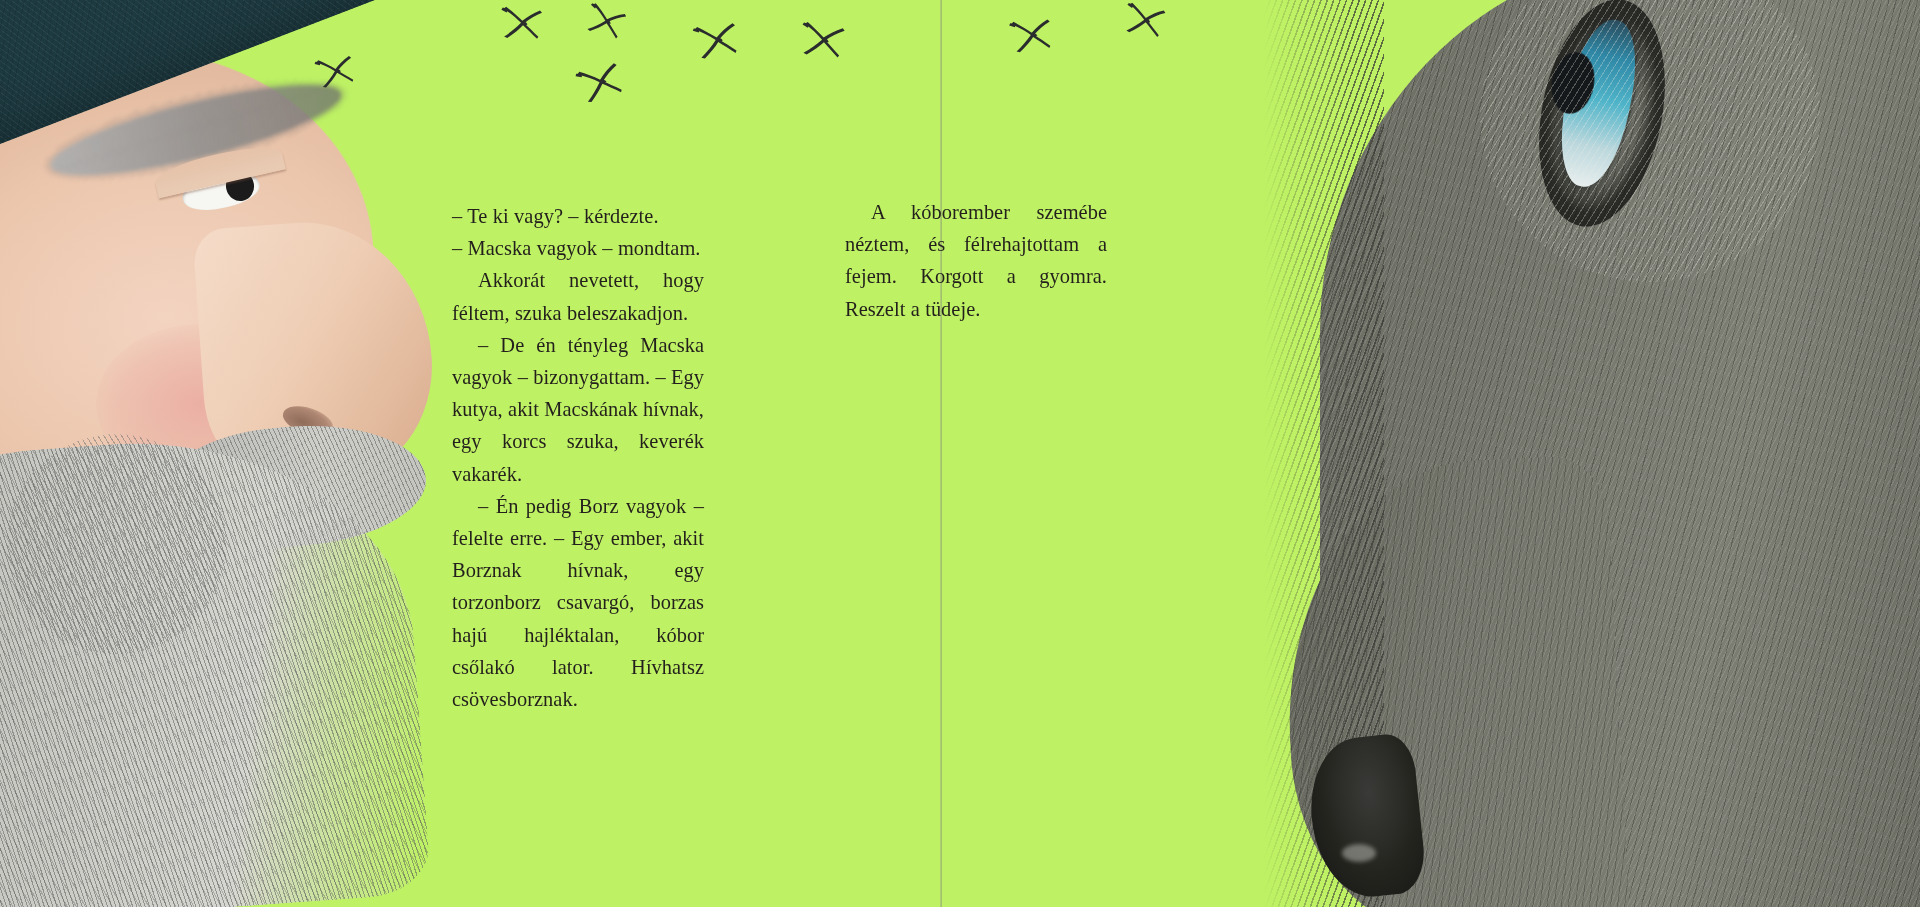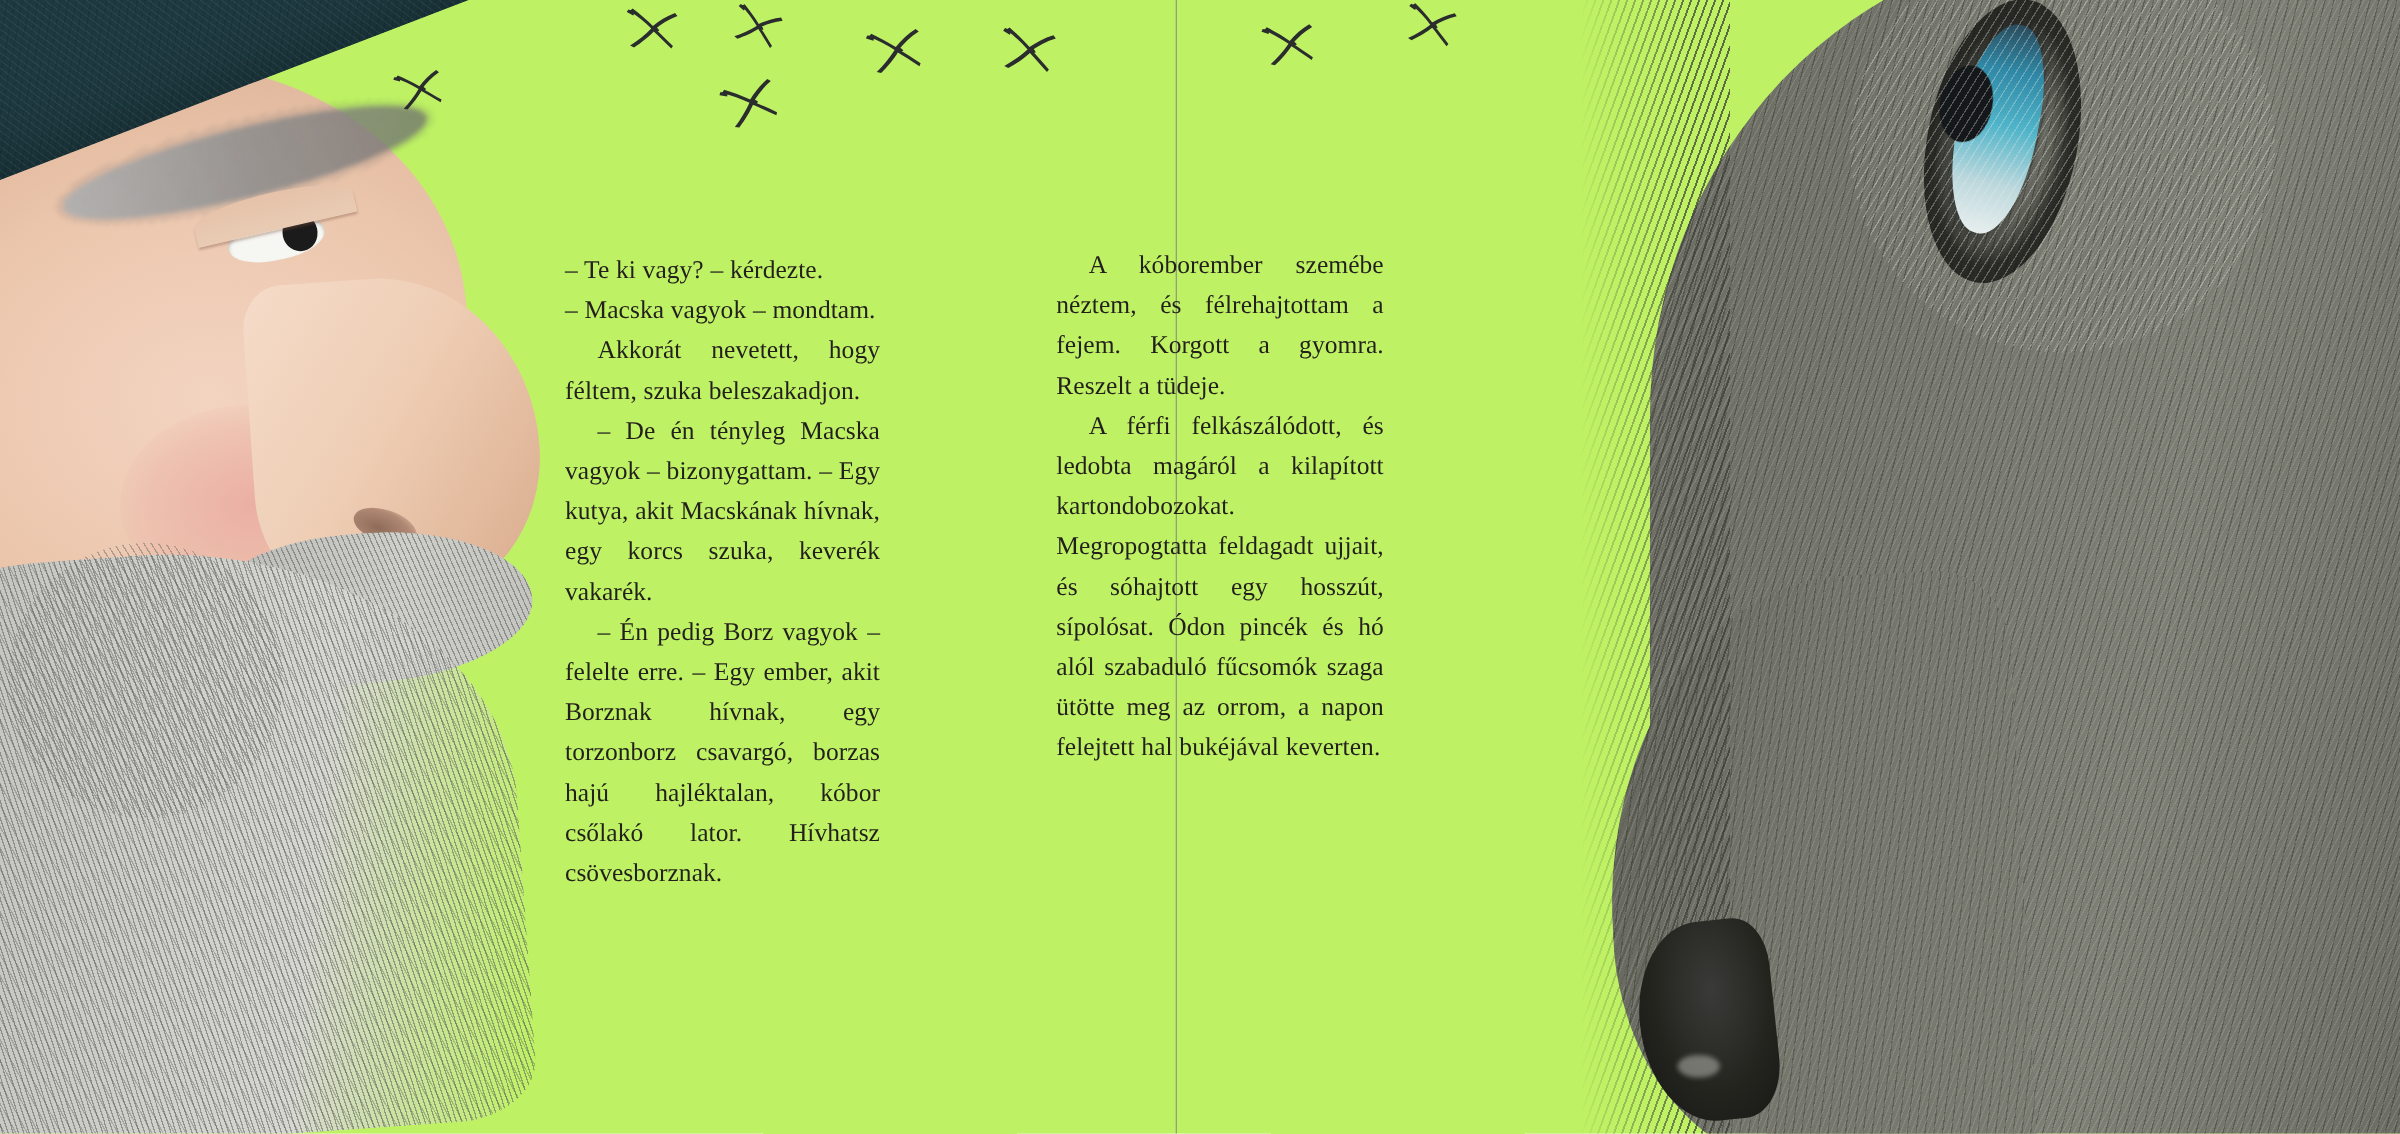--- a/index.html
+++ b/index.html
@@ -340,16 +340,15 @@
   <div class="col" id="col-left">
     <p class="noind">– Te ki vagy? – kérdezte.</p>
     <p class="noind">– Macska vagyok – mondtam.</p>
     <p>Akkorát nevetett, hogy féltem, szuka beleszakadjon.</p>
     <p>– De én tényleg Macska vagyok – bizonygattam. – Egy kutya, akit Macskának hívnak, egy korcs szuka, keverék vakarék.</p>
     <p>– Én pedig Borz vagyok – felelte erre. – Egy ember, akit Borznak hívnak, egy torzonborz csavargó, borzas hajú hajléktalan, kóbor csőlakó lator. Hívhatsz csövesborznak.</p>
   </div>
 
   <div class="col" id="col-right">
     <p>A kóborember szemébe néztem, és félrehajtottam a fejem. Korgott a gyomra. Reszelt a tüdeje.</p>
-    <p>A férfi felkászálódott, és ledobta magáról a kilapított kartondobozokat. Megropogtatta feldagadt ujjait, és sóhajtott egy hosszút, sípolósat. Ódon pincék és hó alól szabaduló fűcsomók szaga ütötte meg az orrom, a napon felejtett hal bukéjával keverten.</p>
   </div>
 
 </div>
 
 </body></html>

